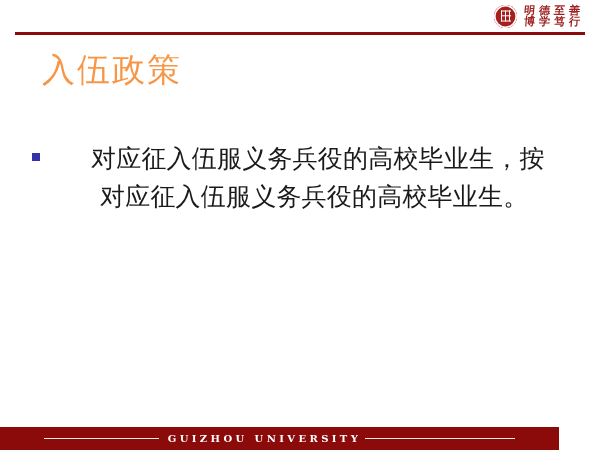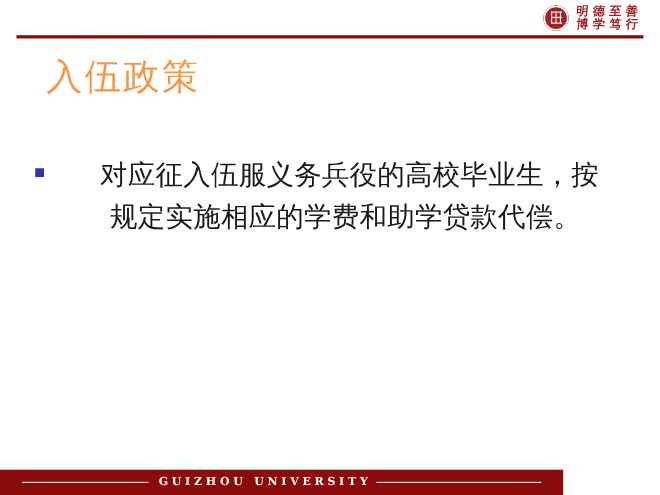--- a/index.html
+++ b/index.html
@@ -144,21 +144,21 @@
   }
   .bullet-text .ln.l2 {
     padding-left: 9px;
   }
 
   
   .footer {
     position: absolute;
     left: 0;
     bottom: 0;
-    width: 512px;
+    width: 559px;
     height: 23px;
     background: #8b0b0b;
     display: flex;
     align-items: center;
     justify-content: center;
     margin-top: 36px;
   }
   .footer-line {
     height: 1.6px;
     background: #f2e8e8;
@@ -190,21 +190,21 @@
     <div class="header-rule"></div>
   </div>
 
   <div class="title">入伍政策</div>
 
   <div class="body-area">
     <div class="bullet-row">
       <span class="bullet-marker"></span>
       <div class="bullet-text">
         <span class="ln l1">对应征入伍服义务兵役的高校毕业生，按</span>
-        <span class="ln l2">规定实施相应的学费和助学贷款代偿。</span>
+        <span class="ln l2">对应征入伍服义务兵役的高校毕业生。</span>
       </div>
     </div>
   </div>
 
   <div class="footer">
     <span class="footer-line left"></span>
     <span class="footer-text">GUIZHOU UNIVERSITY</span>
     <span class="footer-line right"></span>
   </div>
 

